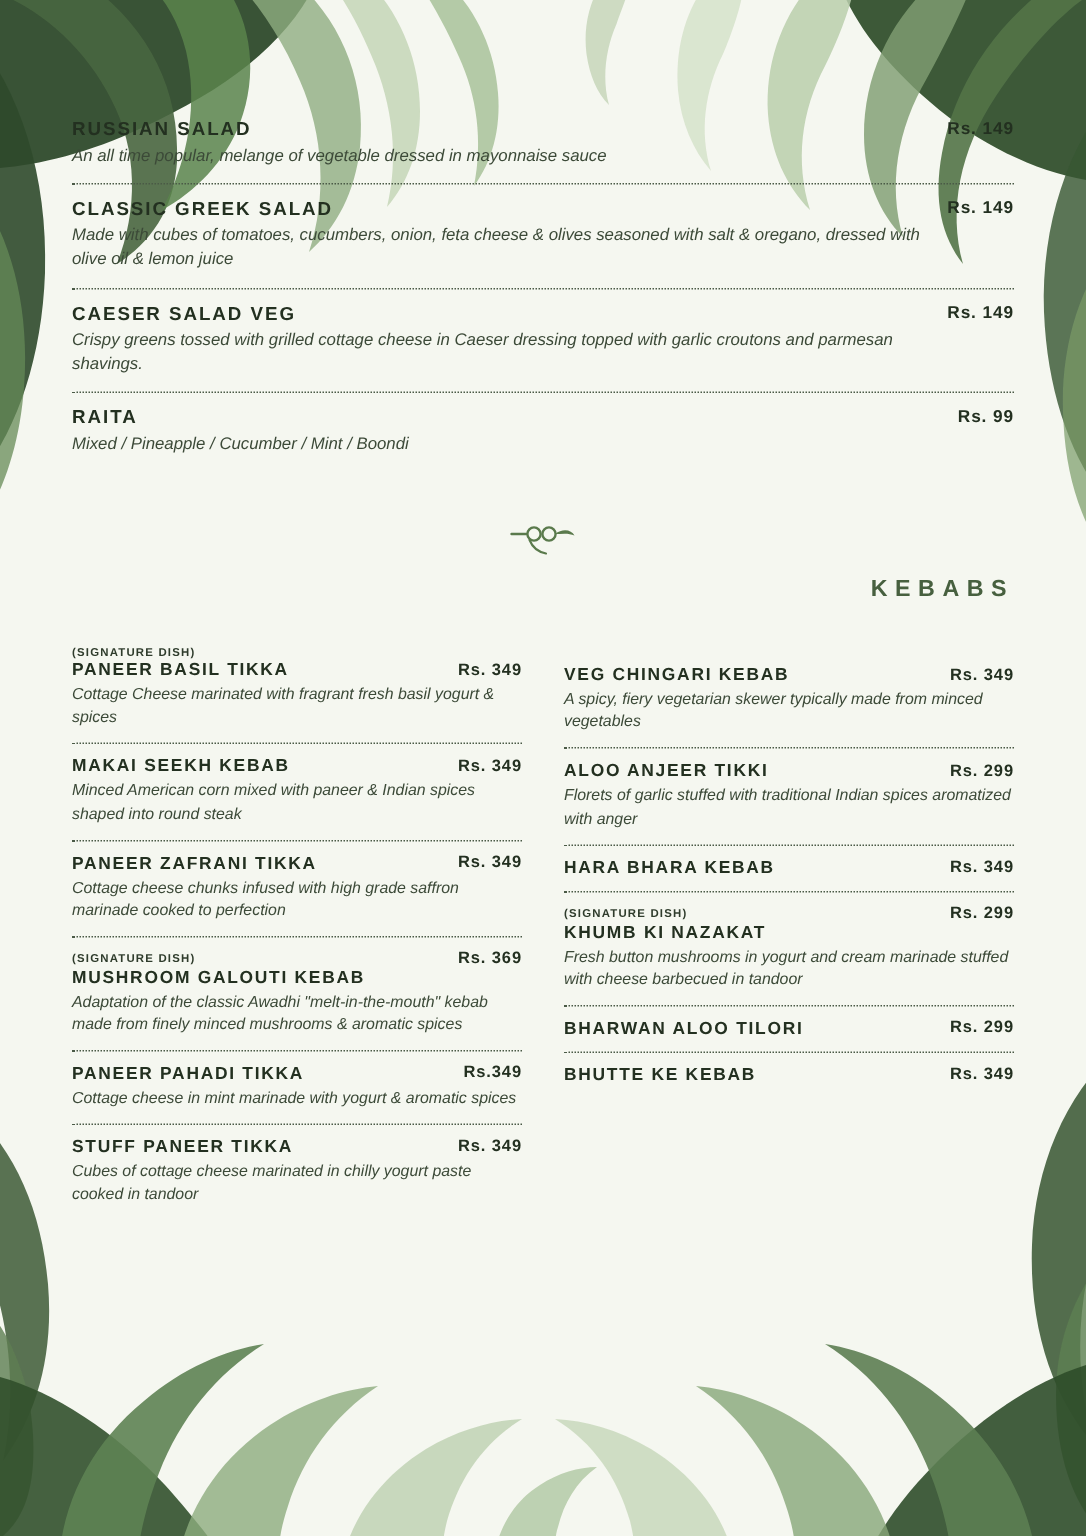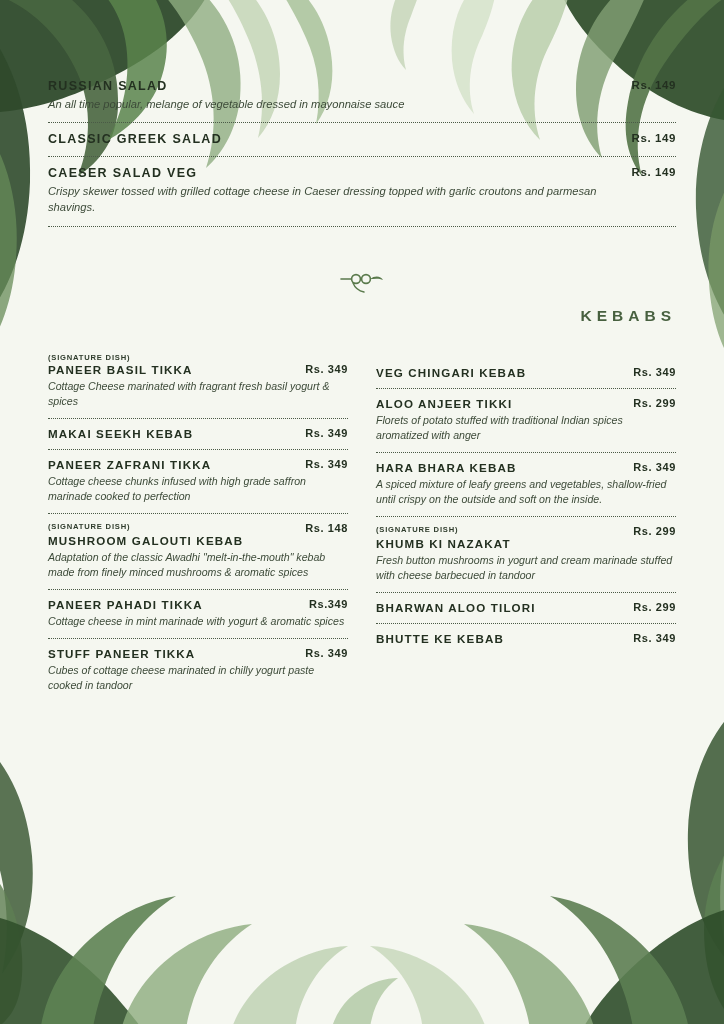--- a/index.html
+++ b/index.html
@@ -71,21 +71,21 @@
     height: 0;
     margin: 10px 0 0 0;
   }
 
   .item {
     padding-top: 9px;
   }
   .item-head {
     display: flex;
     justify-content: space-between;
-    align-items: flex-start;
+    align-items: center;
   }
   .item-name {
     font-size: 12.5px;
     font-weight: bold;
     letter-spacing: 1.3px;
     color: #233020;
     text-transform: uppercase;
   }
   .item-price {
     font-size: 11.5px;
@@ -223,32 +223,40 @@
         </div>
         <div class="item-desc">An all time popular, melange of vegetable dressed in mayonnaise sauce</div>
         <div class="dotted"></div>
       </div>
 
       <div class="item">
         <div class="item-head">
           <div class="item-name">CLASSIC GREEK SALAD</div>
           <div class="item-price">Rs. 149</div>
         </div>
+        <div class="item-desc">Made with cubes of tomatoes, cucumbers, onion, feta cheese &amp; olives seasoned with salt &amp; oregano, dressed with olive oil &amp; lemon juice</div>
         <div class="dotted"></div>
       </div>
 
       <div class="item">
         <div class="item-head">
           <div class="item-name">CAESER SALAD VEG</div>
           <div class="item-price">Rs. 149</div>
         </div>
-        <div class="item-desc">Crispy skewer tossed with grilled cottage cheese in Caeser dressing topped with garlic croutons and parmesan shavings.</div>
+        <div class="item-desc">Crispy greens tossed with grilled cottage cheese in Caeser dressing topped with garlic croutons and parmesan shavings.</div>
         <div class="dotted"></div>
       </div>
 
+      <div class="item">
+        <div class="item-head">
+          <div class="item-name">RAITA</div>
+          <div class="item-price">Rs. 99</div>
+        </div>
+        <div class="item-desc">Mixed / Pineapple / Cucumber / Mint / Boondi</div>
+      </div>
 
     </div>
 
     <div class="section-title-wrap">
       <svg class="kebab-icon" width="46" height="22" viewBox="0 0 46 22">
         <path d="M2 8 L12 8" stroke="#5a7a4c" stroke-width="1.6" fill="none" stroke-linecap="round"></path>
         <circle cx="17" cy="8" r="4.4" fill="none" stroke="#5a7a4c" stroke-width="1.6"></circle>
         <circle cx="27" cy="8" r="4.4" fill="none" stroke="#5a7a4c" stroke-width="1.6"></circle>
         <path d="M31 8 C36 4 42 5 44 9 C40 7 35 8 31 8 Z" fill="#5a7a4c"></path>
         <path d="M14 12 C16 17 20 20 25 21" stroke="#5a7a4c" stroke-width="1.4" fill="none" stroke-linecap="round"></path>
@@ -268,36 +276,37 @@
           </div>
           <div class="item-desc">Cottage Cheese marinated with fragrant fresh basil yogurt &amp; spices</div>
           <div class="dotted"></div>
         </div>
 
         <div class="item">
           <div class="item-head">
             <div class="item-name">MAKAI SEEKH KEBAB</div>
             <div class="item-price">Rs. 349</div>
           </div>
+          <div class="item-desc">Minced American corn mixed with paneer &amp; Indian spices shaped into round steak</div>
           <div class="dotted"></div>
         </div>
 
         <div class="item">
           <div class="item-head">
             <div class="item-name">PANEER ZAFRANI TIKKA</div>
             <div class="item-price">Rs. 349</div>
           </div>
           <div class="item-desc">Cottage cheese chunks infused with high grade saffron marinade cooked to perfection</div>
           <div class="dotted"></div>
         </div>
 
         <div class="item">
           <div class="item-head">
             <div class="sig-tag">(SIGNATURE DISH)</div>
-            <div class="item-price">Rs. 148</div>
+            <div class="item-price">Rs. 369</div>
           </div>
           <div class="item-name">MUSHROOM GALOUTI KEBAB</div>
           <div class="item-desc">Adaptation of the classic Awadhi "melt-in-the-mouth" kebab made from finely minced mushrooms &amp; aromatic spices</div>
           <div class="dotted"></div>
         </div>
 
         <div class="item">
           <div class="item-head">
             <div class="item-name">PANEER PAHADI TIKKA</div>
             <div class="item-price">Rs.349</div>
@@ -316,38 +325,38 @@
 
       </div>
 
       <div class="col">
 
         <div class="item" style="padding-top:13px">
           <div class="item-head">
             <div class="item-name">VEG CHINGARI KEBAB</div>
             <div class="item-price">Rs. 349</div>
           </div>
+          <div class="item-desc">A spicy, fiery vegetarian skewer typically made from minced vegetables</div>
           <div class="dotted"></div>
         </div>
 
         <div class="item">
           <div class="item-head">
             <div class="item-name">ALOO ANJEER TIKKI</div>
             <div class="item-price">Rs. 299</div>
           </div>
-          <div class="item-desc">Florets of potato stuffed with traditional Indian spices aromatized with anger</div>
+          <div class="item-desc">Florets of garlic stuffed with traditional Indian spices aromatized with anger</div>
           <div class="dotted"></div>
         </div>
 
         <div class="item">
           <div class="item-head">
             <div class="item-name">HARA BHARA KEBAB</div>
             <div class="item-price">Rs. 349</div>
           </div>
-          <div class="item-desc">A spiced mixture of leafy greens and vegetables, shallow-fried until crispy on the outside and soft on the inside.</div>
           <div class="dotted"></div>
         </div>
 
         <div class="item">
           <div class="item-head">
             <div class="sig-tag">(SIGNATURE DISH)</div>
             <div class="item-price">Rs. 299</div>
           </div>
           <div class="item-name">KHUMB KI NAZAKAT</div>
           <div class="item-desc">Fresh button mushrooms in yogurt and cream marinade stuffed with cheese barbecued in tandoor</div>

